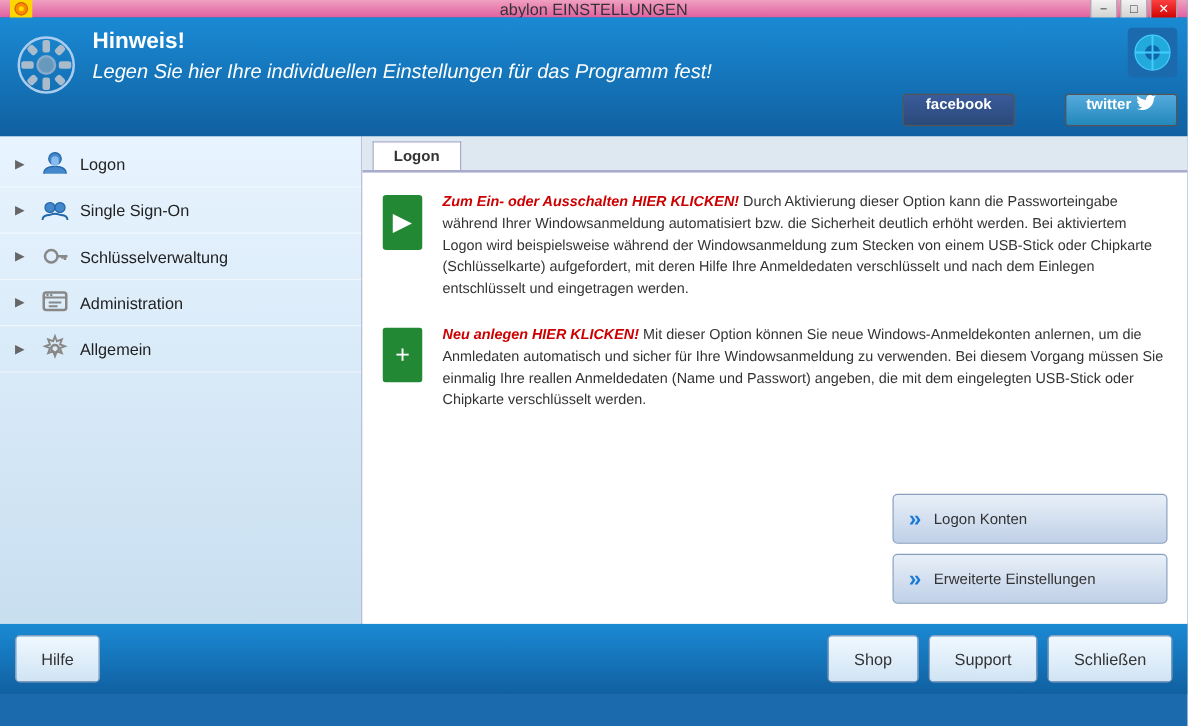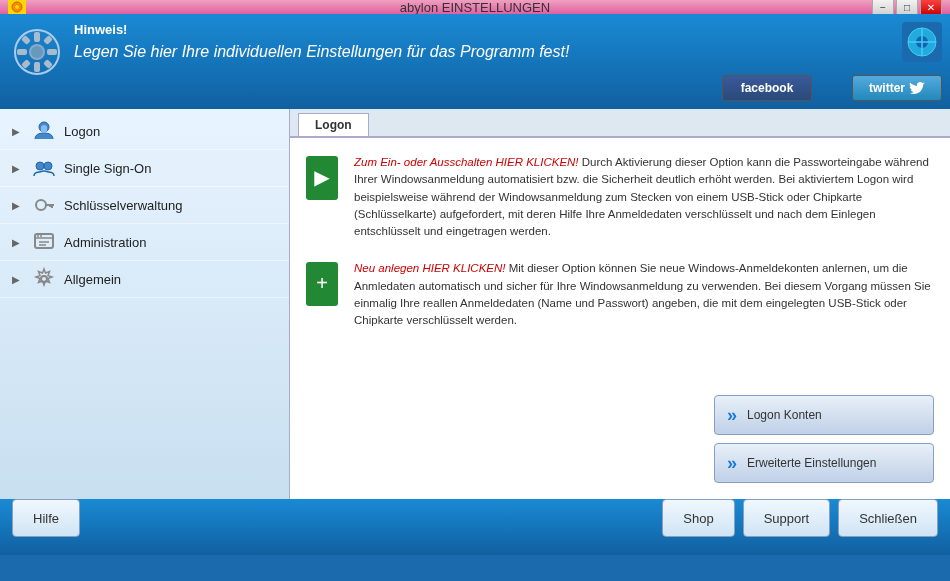--- a/index.html
+++ b/index.html
@@ -75,21 +75,21 @@
       height: 50px;
       margin-top: 5px;
       margin-right: 12px;
       flex-shrink: 0;
     }
     .header-text {
       color: white;
       flex: 1;
     }
     .header-text .hint-title {
-      font-size: 13px;
+      font-size: 18px;
       font-weight: bold;
       margin-bottom: 4px;
     }
     .header-text .hint-desc {
       font-size: 16px;
       line-height: 1.4;
       font-style: italic;
     }
     .header-social {
       position: absolute;
@@ -101,21 +101,20 @@
     }
     .header-logo {
       position: absolute;
       right: 8px;
       top: 8px;
     }
     .social-btn {
       height: 26px;
       border-radius: 3px;
       display: flex;
-      align-items: center;
       justify-content: center;
       padding: 0 10px;
       font-size: 12px;
       font-weight: bold;
       cursor: pointer;
       border: 1px solid #555;
     }
     .social-facebook {
       background: linear-gradient(to bottom, #3a5a9a, #2a4a7a);
       color: white;
@@ -216,21 +215,21 @@
       padding-top: 2px;
     }
     .section-text {
       flex: 1;
       font-size: 11.5px;
       line-height: 1.5;
       color: #333;
     }
     .section-text .highlight-red {
       color: #cc0000;
-      font-weight: normal;
+      font-weight: bold;
       font-style: italic;
     }
     .section-text .bold-text {
       font-weight: normal;
     }
 
     .content-buttons {
       display: flex;
       flex-direction: column;
       gap: 8px;
@@ -255,20 +254,21 @@
       color: #1a7ad4;
       font-size: 18px;
       font-weight: bold;
     }
 
     
     .footer {
       background: linear-gradient(to bottom, #1a8ad4, #1060a0);
       height: 56px;
       display: flex;
+      align-items: center;
       padding: 0 12px;
       gap: 8px;
     }
     .footer-btn {
       height: 38px;
       border-radius: 4px;
       border: 1px solid #88a0c0;
       background: linear-gradient(to bottom, #f0f8ff, #d0e4f4);
       color: #333;
       font-size: 13px;

